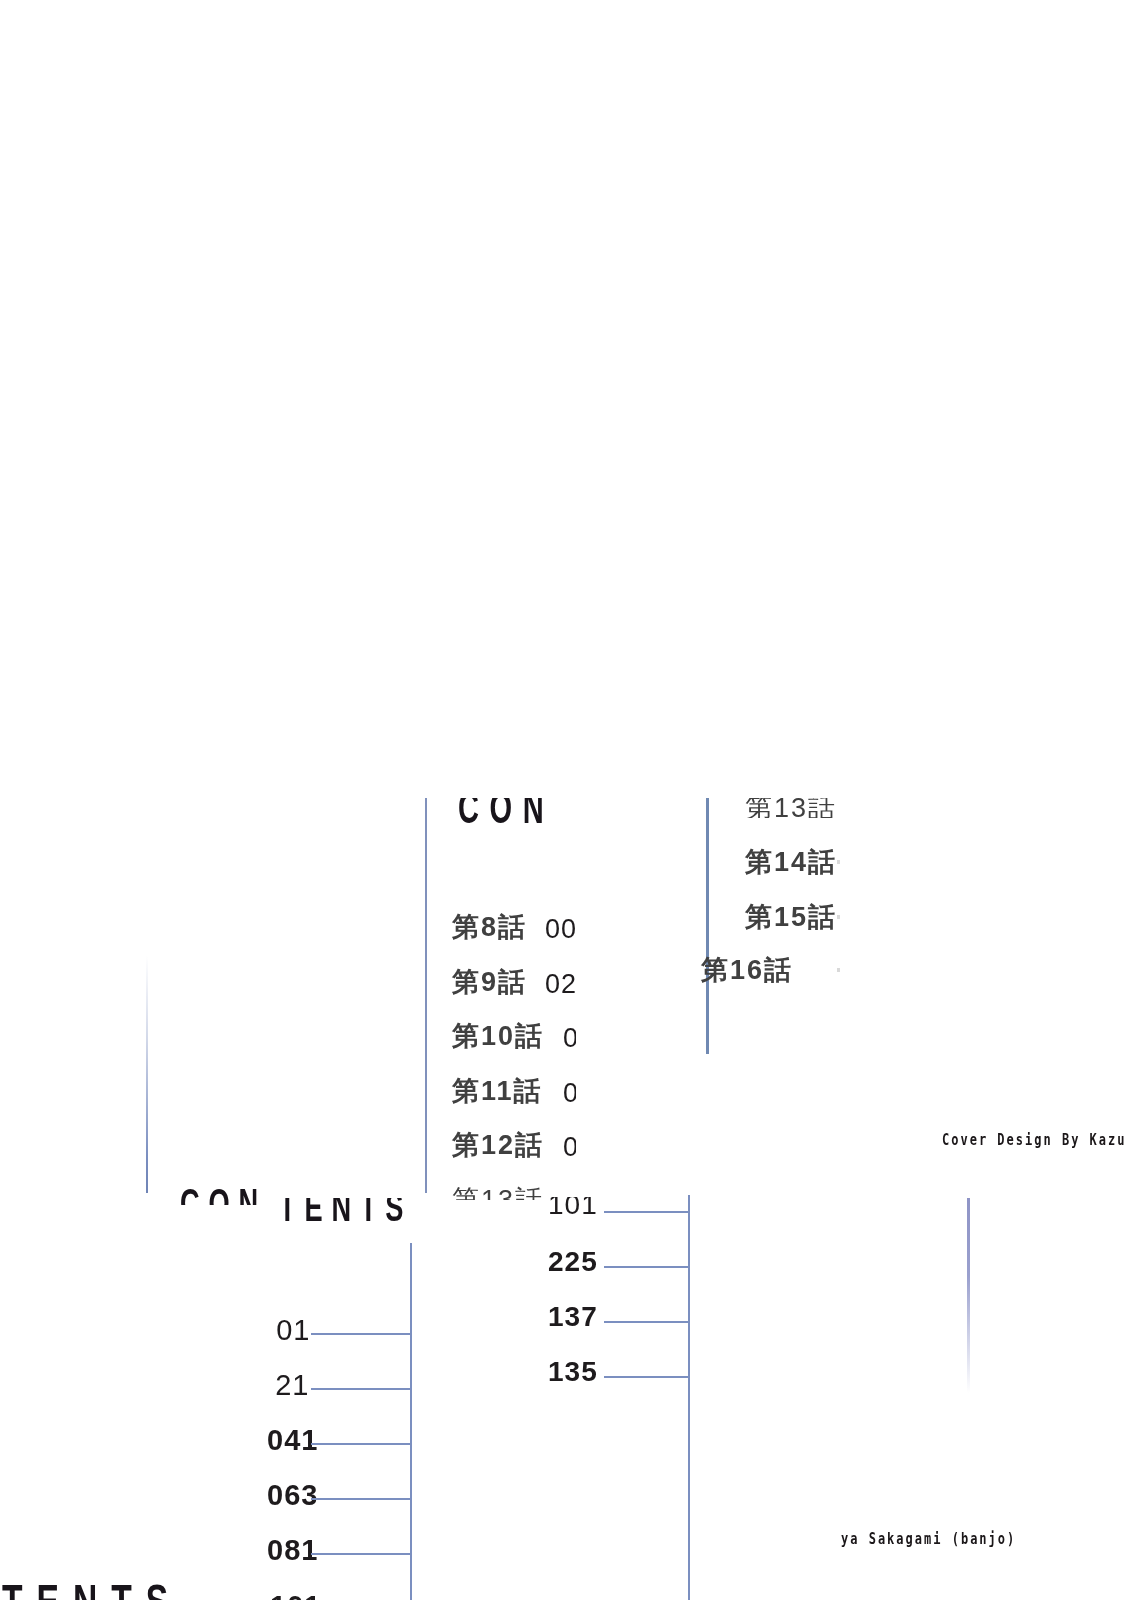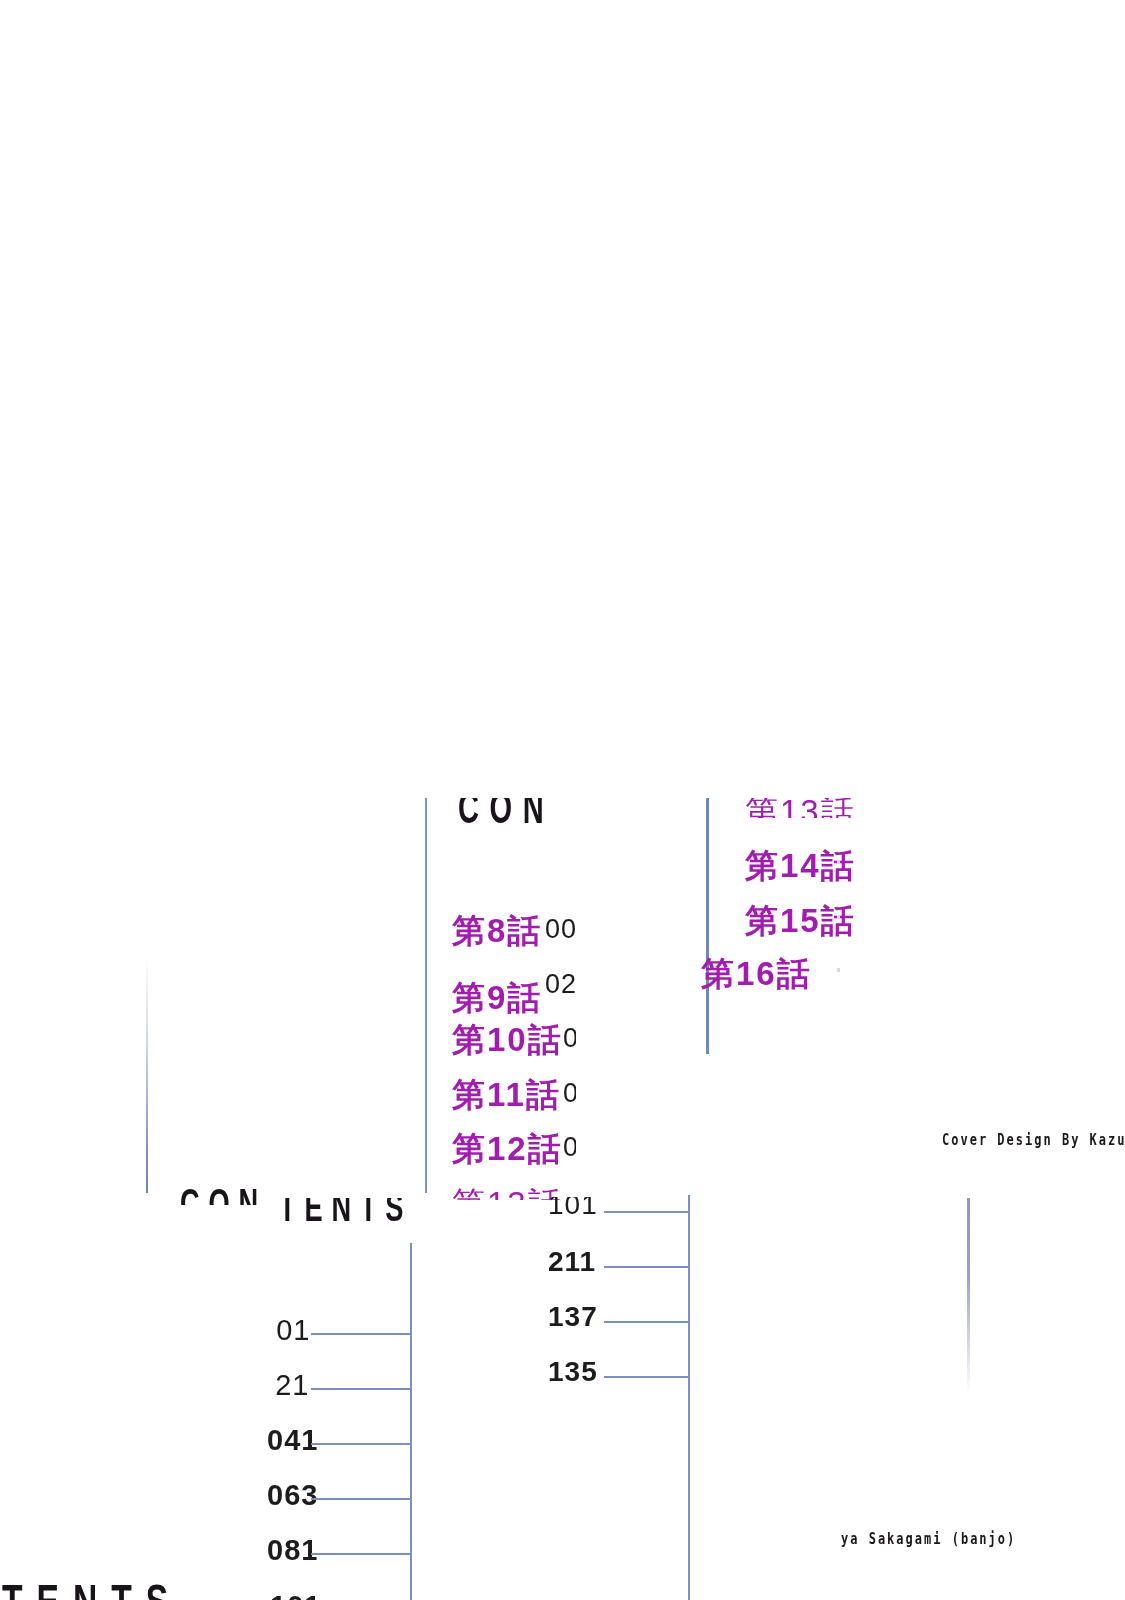--- a/index.html
+++ b/index.html
@@ -3,21 +3,21 @@
 <meta charset="utf-8">
 <style>
   html,body{margin:0;padding:0;background:#ffffff;}
   .page{
     position:relative;width:1125px;height:1600px;background:#ffffff;
     overflow:hidden;font-family:"Liberation Sans","DejaVu Sans",sans-serif;color:#1d1a1c;
   }
   .abs{position:absolute;font-weight:bold;}
   .vline{position:absolute;width:2px;background:#7089b2;}
   .hlead{position:absolute;height:2px;background:#7b8fc0;}
-  .cjk{font-size:33px;line-height:1.1;letter-spacing:2px;color:#a21caf;white-space:nowrap;}
+  .cjk{font-size:27px;line-height:1.1;letter-spacing:2px;color:#404040;white-space:nowrap;}
   .num{font-size:28px;line-height:1.05;letter-spacing:1px;color:#1e1b1d;white-space:nowrap;}
   .clip{position:absolute;overflow:hidden;}
   .inner{position:absolute;left:0;top:0;transform-origin:left top;}
   .bigfrag{
     font-weight:bold;color:#18141a;white-space:nowrap;line-height:1;
     font-family:"Liberation Sans","DejaVu Sans",sans-serif;
   }
   .credit{
     position:absolute;font-family:"DejaVu Sans Mono","Liberation Mono",monospace;
     font-weight:bold;font-size:12px;letter-spacing:2px;color:#1b1719;
@@ -45,21 +45,21 @@
     <div class="bigfrag inner" style="left:4px;top:-3px;font-size:40px;letter-spacing:13px;transform:scale(0.68,1);">CON</div>
   </div>
 
   <div class="clip" style="left:277px;top:1198px;width:147px;height:27px;">
     <div class="bigfrag inner" style="left:2px;top:-11px;font-size:40px;letter-spacing:13px;transform:scale(0.68,1);">TENTS</div>
   </div>
 
   <div class="abs bigfrag" style="left:2px;top:1578px;font-size:48px;letter-spacing:20px;transform:scale(0.7,1);transform-origin:left top;">TENTS</div>
 
   <div class="abs cjk" style="left:452px;top:913px;">第8話</div>
-  <div class="abs cjk" style="left:452px;top:968px;margin-top:12px;">第9話</div>
+  <div class="abs cjk" style="left:452px;top:968px;">第9話</div>
   <div class="abs cjk" style="left:452px;top:1022px;">第10話</div>
   <div class="abs cjk" style="left:452px;top:1077px;">第11話</div>
   <div class="abs cjk" style="left:452px;top:1131px;">第12話</div>
 
   <div class="clip" style="left:545px;top:915px;width:33px;height:26px;">
     <div class="num inner" style="font-size:27px;">001</div>
   </div>
   <div class="clip" style="left:545px;top:970px;width:33px;height:26px;">
     <div class="num inner" style="font-size:27px;">021</div>
   </div>
@@ -84,21 +84,21 @@
   <div class="abs cjk" style="left:745px;top:903px;">第15話</div>
   <div class="abs cjk" style="left:701px;top:956px;">第16話</div>
 
   <div class="speck" style="left:837px;top:860px;"></div>
   <div class="speck" style="left:837px;top:915px;"></div>
   <div class="speck" style="left:837px;top:968px;"></div>
 
   <div class="clip" style="left:548px;top:1197px;width:55px;height:19px;">
     <div class="num inner" style="top:-7px;">101</div>
   </div>
-  <div class="abs num" style="left:548px;top:1247px;">211</div>
+  <div class="abs num" style="left:548px;top:1247px;">225</div>
   <div class="abs num" style="left:548px;top:1302px;">137</div>
   <div class="abs num" style="left:548px;top:1357px;">135</div>
 
   <div class="hlead" style="left:604px;top:1211px;width:85px;"></div>
   <div class="hlead" style="left:604px;top:1266px;width:85px;"></div>
   <div class="hlead" style="left:604px;top:1321px;width:85px;"></div>
   <div class="hlead" style="left:604px;top:1376px;width:85px;"></div>
 
   <div class="clip" style="left:275px;top:1315px;width:33px;height:30px;">
     <div class="num inner" style="left:-16px;font-size:29px;">001</div>

